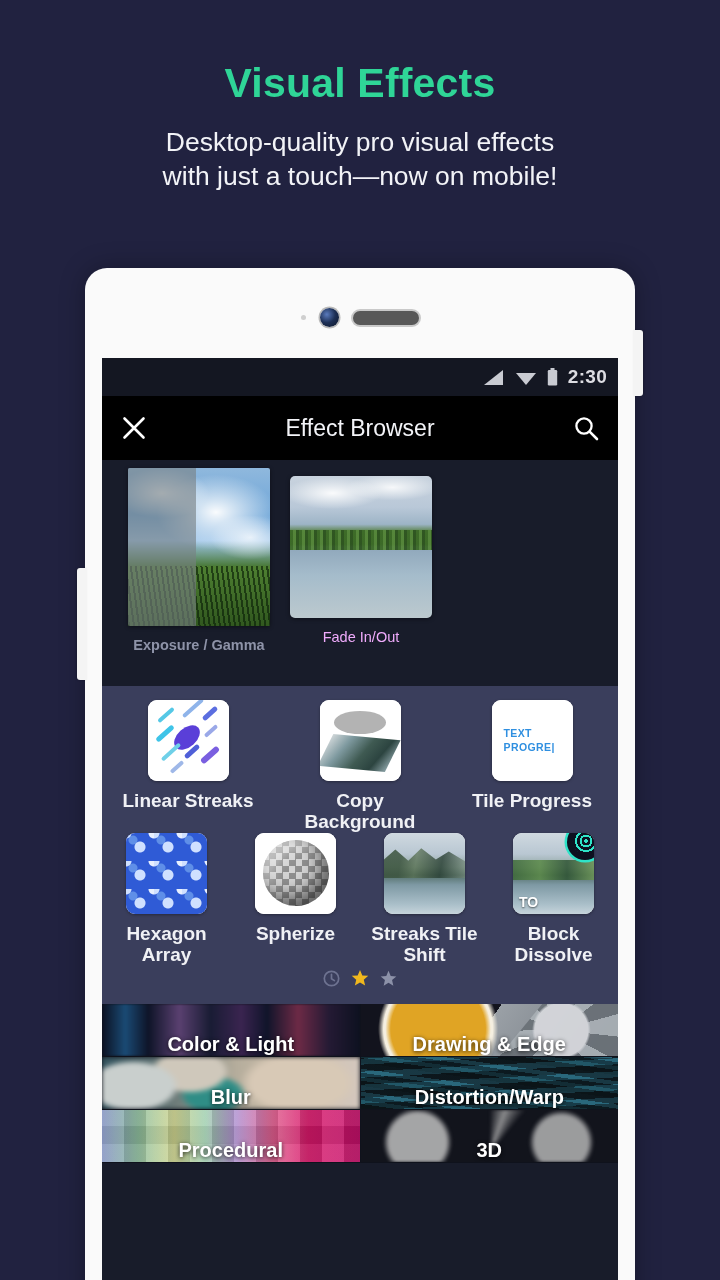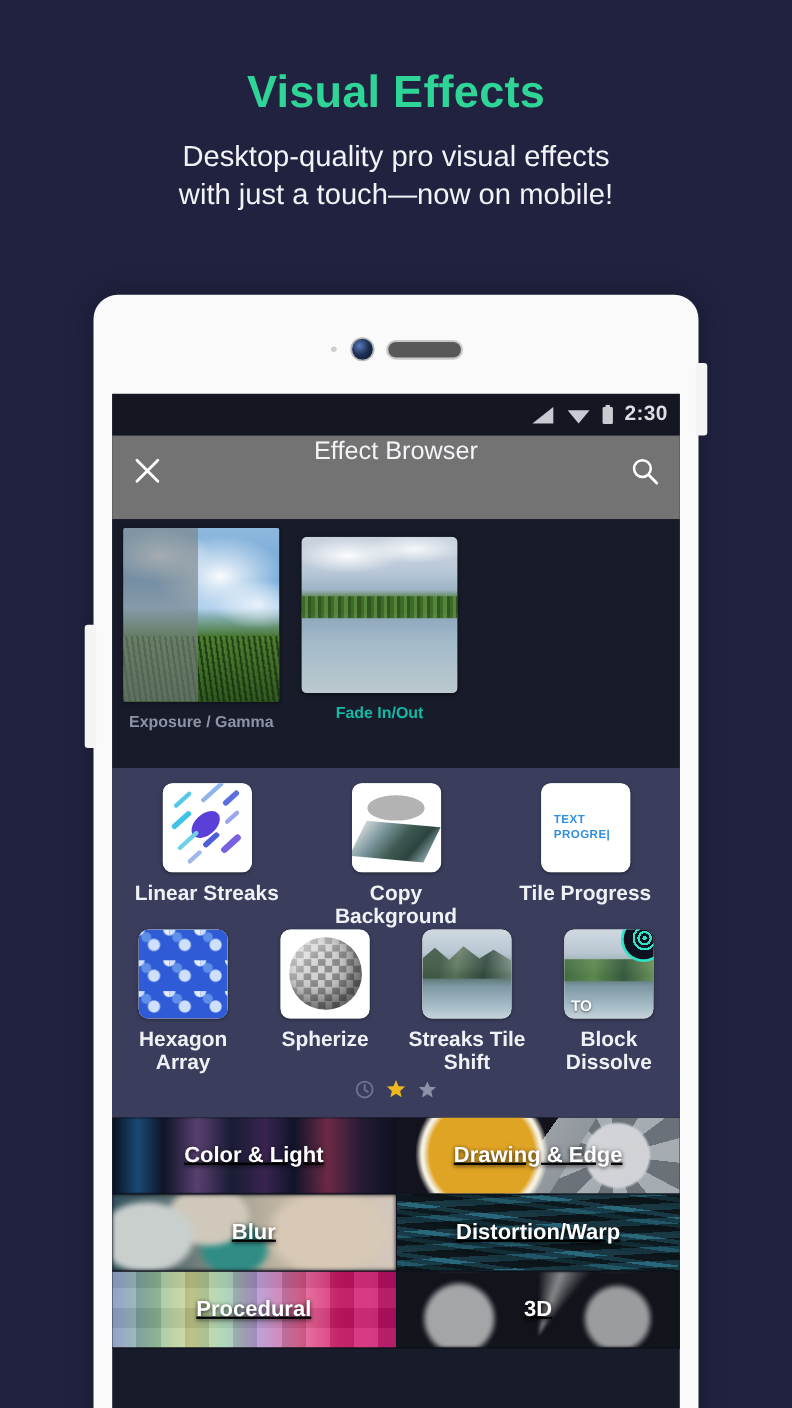--- a/index.html
+++ b/index.html
@@ -76,50 +76,50 @@
   .statusbar {
     height:38px; background:#141722;
     display:flex; align-items:center; justify-content:flex-end;
     padding-right:11px; gap:10px;
   }
   .sb-icon { display:block; }
   .sb-time { color:#dddde2; font-size:19px; font-weight:bold; letter-spacing:0.3px; }
 
   
   .appbar {
-    height:76px; background:#737373;
-    display:flex; position:relative;
+    height:64px; background:#000000;
+    display:flex; align-items:center; position:relative;
   }
   .appbar-btn {
     width:64px; height:64px;
     display:flex; align-items:center; justify-content:center;
     cursor:pointer;
   }
   .appbar-title {
     position:absolute; left:0; right:0; text-align:center;
     color:#f3f4f8; font-size:23px; font-weight:400;
     pointer-events:none;
   }
 
   
   .featured {
     background:#181c2a; height:226px;
     position:relative; overflow:hidden;
   }
-  .f-track { display:flex; gap:20px; padding:16px 0 0 10px; }
+  .f-track { display:flex; gap:20px; padding:16px 0 0 10px;margin-left:16px; }
   .f-item { flex:0 0 auto; width:142px; }
   .f-thumb {
     width:142px; height:142px;
     border-radius:5px; overflow:hidden; position:relative;
     box-shadow:0 1px 4px rgba(0,0,0,0.45);
   }
   .f-item.tall .f-thumb { height:158px; margin-top:-8px; border-radius:2px; }
   .f-label {
     margin-top:11px; text-align:center;
-    font-size:14.5px; color:#14b8a6; font-weight:bold;
+    font-size:14.5px; color:#f0abfc; font-weight:normal;
     white-space:nowrap;
   }
   .f-label.dim { color:#8e93a8; font-weight:bold; }
 
   
   .th-exposure {
     width:100%; height:100%;
     background:
       linear-gradient(to bottom, rgba(30,60,110,0) 58%, rgba(40,70,30,0.0) 58%),
       linear-gradient(to bottom, #8fb8dd 0%, #6fa6d8 30%, #9fc6ea 46%, #4a7a3a 62%, #3e6a2e 100%);
@@ -289,25 +289,25 @@
   
   .dots {
     background:#3a3e5c; display:flex; align-items:center;
     justify-content:center; gap:11px; padding:4px 0 11px;
   }
 
   
   .cats { background:#0f121c; }
   .cat-row { display:flex; }
   .cat {
-    position:relative; flex:1 1 0; height:70px;
+    position:relative; flex:1 1 0; height:53px;
     overflow:hidden; cursor:pointer;
     border-right:1.5px solid #0f121c;
     border-bottom:1.5px solid #0f121c;
-    display:flex; align-items:center; justify-content:center;text-decoration:underline;
+    display:flex; align-items:flex-end; justify-content:center;
   }
   .cat:last-child { border-right:none; }
   .cat-label {
     position:relative; z-index:3;
     color:#ffffff; font-size:20px; font-weight:bold;
     text-shadow:0 1px 4px rgba(0,0,0,0.8);
   }
   .cat-bg { position:absolute; inset:0; z-index:1; }
 
   .bg-color {

